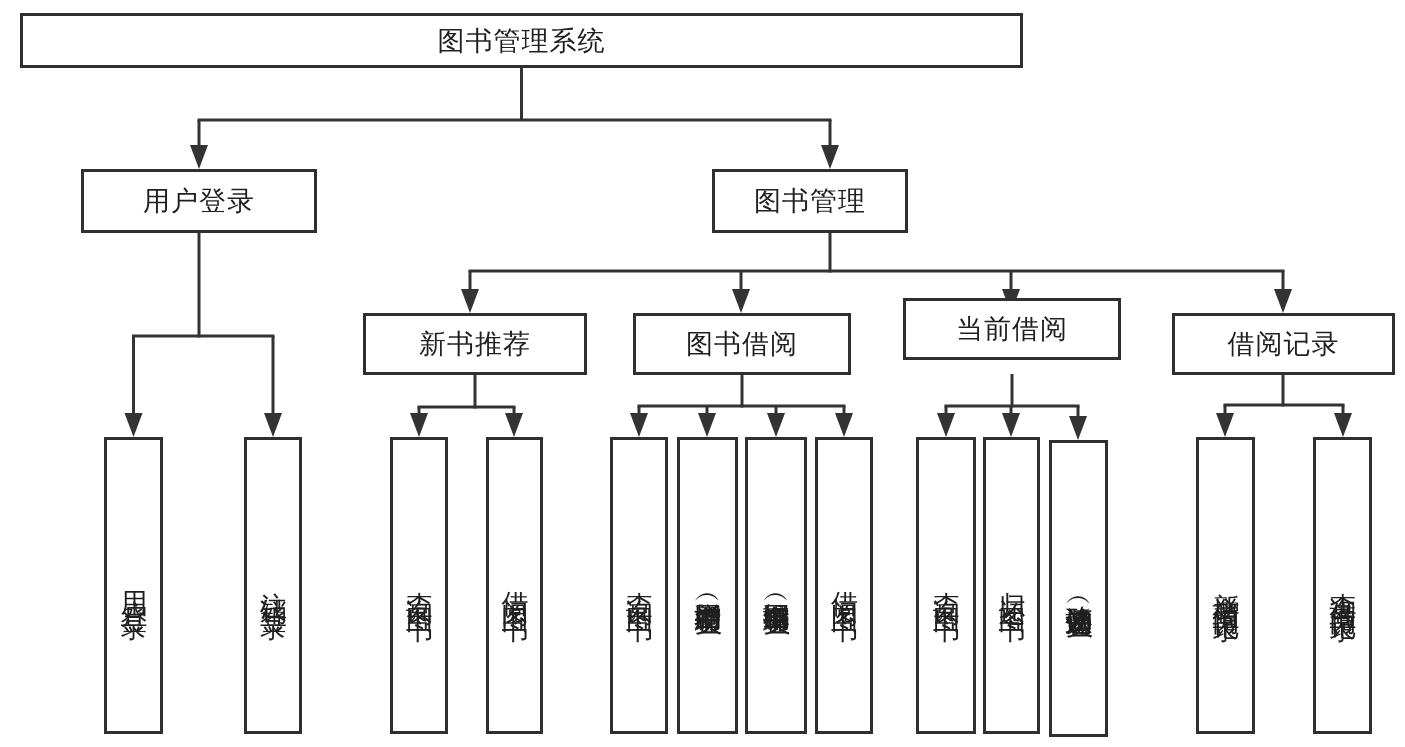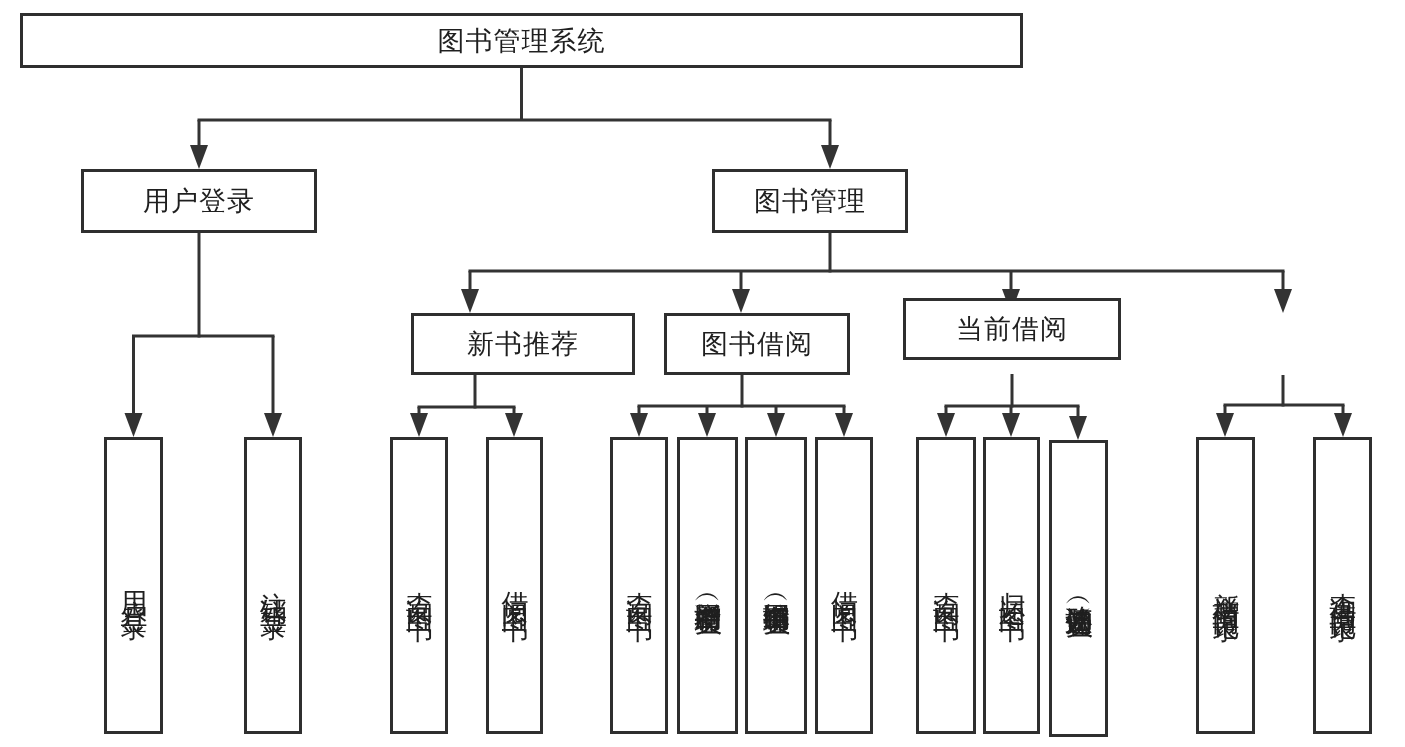--- a/index.html
+++ b/index.html
@@ -138,29 +138,32 @@
     <span>图书管理系统</span>
   </div>
 
   <div class="hbox" style="left:81px;top:169px;width:236px;height:64px;">
     <span>用户登录</span>
   </div>
   <div class="hbox" style="left:712px;top:169px;width:196px;height:64px;">
     <span>图书管理</span>
   </div>
 
-  <div class="hbox" style="left:363px;top:313px;width:224px;height:62px;margin-left:48px;">
+  <div class="hbox" style="left:363px;top:313px;width:224px;height:62px;">
     <span>新书推荐</span>
   </div>
-  <div class="hbox" style="left:664px;top:313px;width:186px;height:62px;">
+  <div class="hbox" style="left:633px;top:313px;width:218px;height:62px;">
     <span>图书借阅</span>
   </div>
   <div class="hbox" style="left:903px;top:298px;width:218px;height:62px;">
     <span>当前借阅</span>
   </div>
+  <div class="hbox" style="left:1172px;top:313px;width:223px;height:62px;">
+    <span>借阅记录</span>
+  </div>
 
   <div class="leaf" style="left:104px;width:59px;">
     <span>用户登录</span>
   </div>
   <div class="leaf" style="left:244px;width:58px;">
     <span>注销登录</span>
   </div>
 
   <div class="leaf" style="left:390px;width:58px;">
     <span>查询图书</span>

